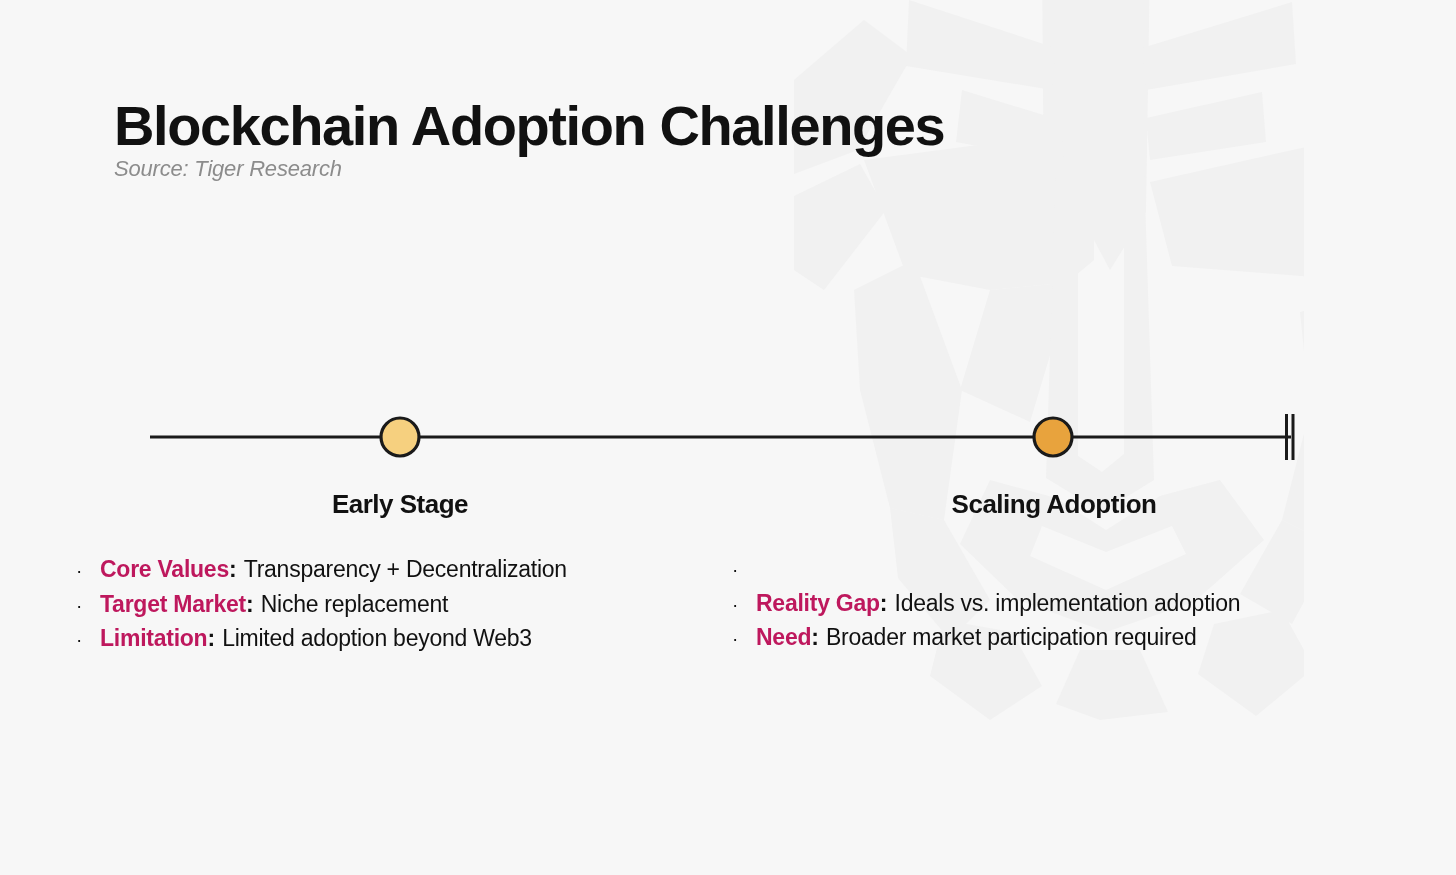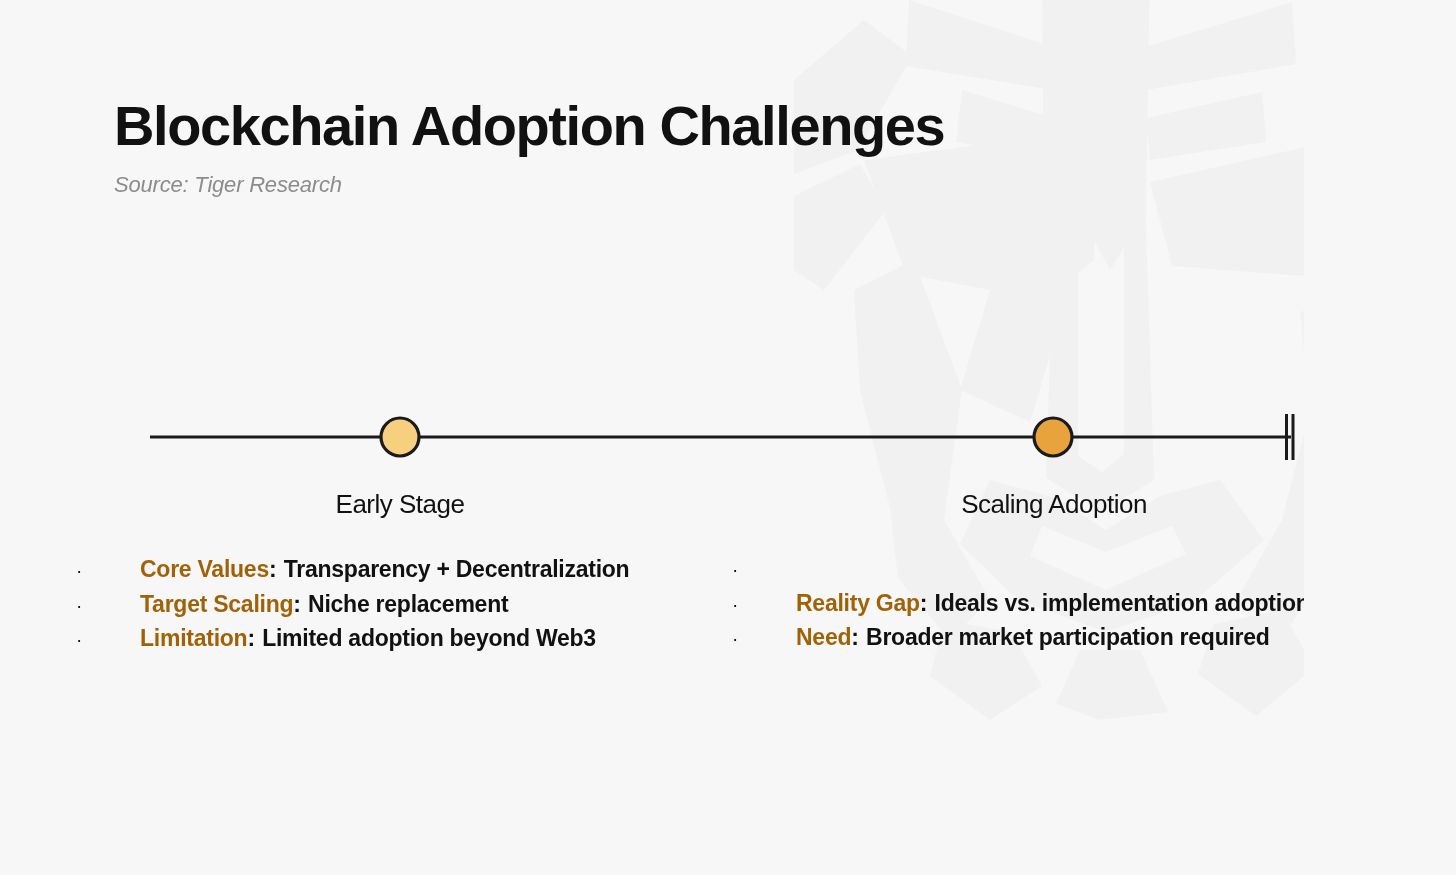--- a/index.html
+++ b/index.html
@@ -45,21 +45,20 @@
   #page-title {
     font-size: 56px;
     font-weight: 700;
     letter-spacing: -1.4px;
     color: #111111;
     line-height: 1.08;
     margin: 0;
     white-space: nowrap;
   }
   #source-line {
-    margin-top: 16px;
     font-size: 22px;
     font-style: italic;
     color: #8c8c8c;
     letter-spacing: -0.2px;
     white-space: nowrap;
   }
 
   
   #timeline {
     position: absolute;
@@ -70,21 +69,21 @@
     z-index: 2;
     pointer-events: none;
   }
   #timeline .tl-hit { pointer-events: auto; }
 
   
   .stage-label {
     position: absolute;
     top: 489px;
     font-size: 26px;
-    font-weight: 400;
+    font-weight: 700;
     color: #111111;
     letter-spacing: -0.5px;
     text-align: center;
     white-space: nowrap;
     transform: translateX(-50%);
     z-index: 3;
   }
   #stage-label-0 { left: 400px; }
   #stage-label-1 { left: 1054px; }
 
@@ -109,26 +108,25 @@
   .bullet-dot {
     width: 24px;
     flex: 0 0 24px;
     font-size: 19px;
     line-height: 33.5px;
     color: #111111;
     text-align: left;
   }
   .bullet-term {
     font-weight: 700;
-    color: #a16207;
-    margin-left: 40px;
+    color: #be185d;
   }
   .bullet-sep { font-weight: 700; color: #111111; }
   .bullet-desc {
-    font-weight: 700;
+    font-weight: 400;
     color: #111111;
     padding-left: 0.32em;
   }
 </style>
 </head>
 <body>
 
 <div id="slide">
 
   <svg id="watermark" viewBox="0 0 620 760" xmlns="http://www.w3.org/2000/svg" aria-hidden="true">
@@ -189,21 +187,21 @@
   <div id="stage-label-0" class="stage-label">Early Stage</div>
   <div id="stage-label-1" class="stage-label">Scaling Adoption</div>
 
   <div id="bullet-column-0" class="bullet-column">
     <div class="bullet-item">
       <span class="bullet-dot">·</span>
       <span><span class="bullet-term">Core Values</span><span class="bullet-sep">:</span><span class="bullet-desc">Transparency + Decentralization</span></span>
     </div>
     <div class="bullet-item">
       <span class="bullet-dot">·</span>
-      <span><span class="bullet-term">Target Scaling</span><span class="bullet-sep">:</span><span class="bullet-desc">Niche replacement</span></span>
+      <span><span class="bullet-term">Target Market</span><span class="bullet-sep">:</span><span class="bullet-desc">Niche replacement</span></span>
     </div>
     <div class="bullet-item">
       <span class="bullet-dot">·</span>
       <span><span class="bullet-term">Limitation</span><span class="bullet-sep">:</span><span class="bullet-desc">Limited adoption beyond Web3</span></span>
     </div>
   </div>
 
   <div id="bullet-column-1" class="bullet-column">
     <div class="bullet-item">
       <span class="bullet-dot">·</span>

